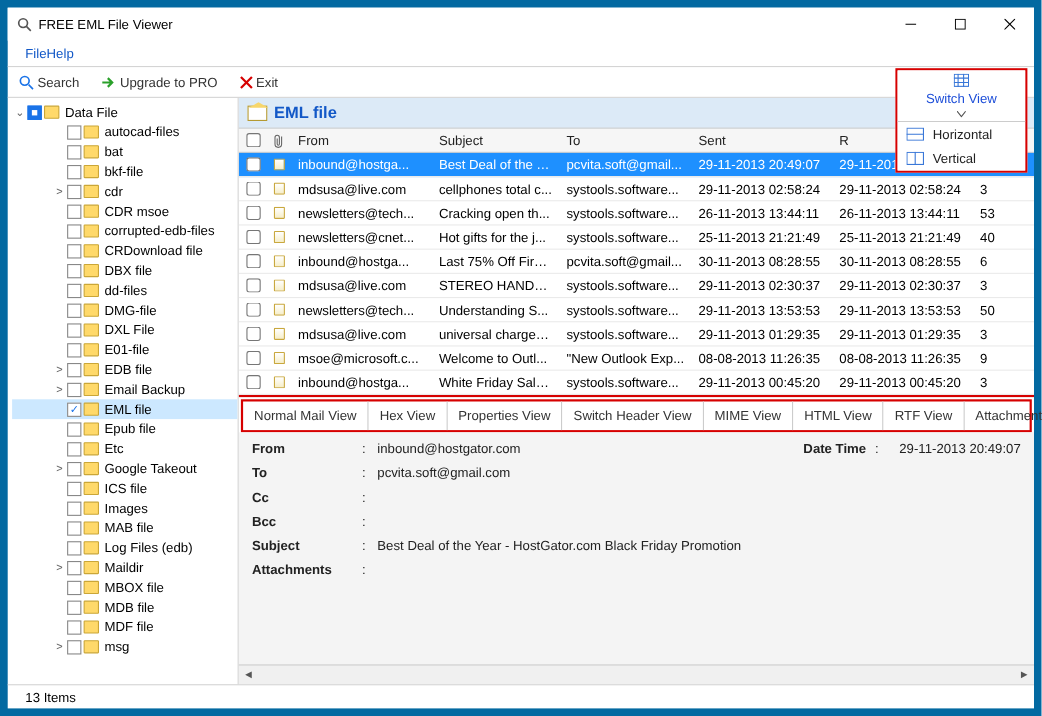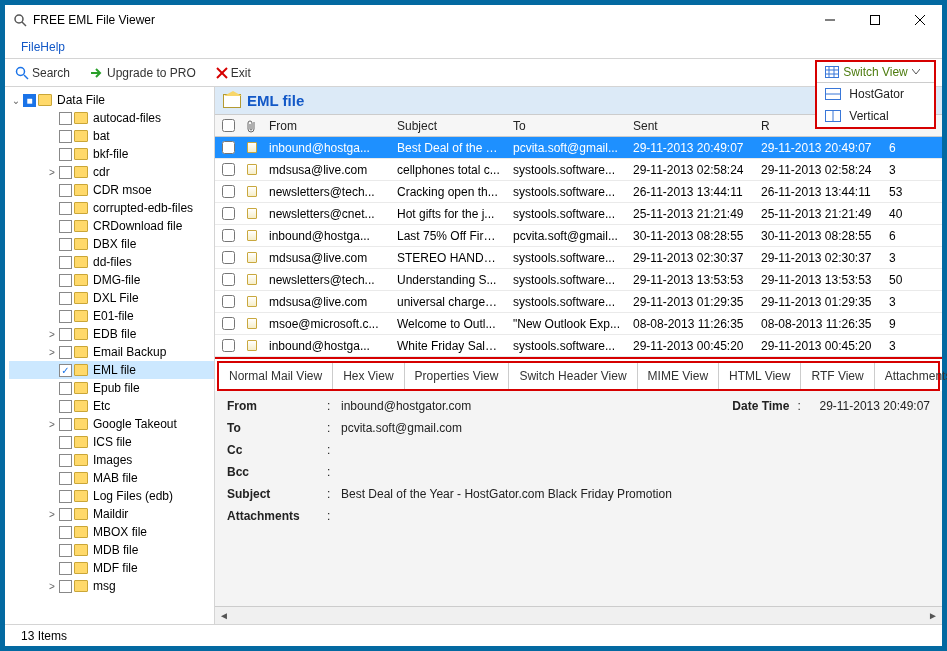--- a/index.html
+++ b/index.html
@@ -1,28 +1,28 @@
 <!DOCTYPE html>
 <html><head>
 <meta charset="utf-8">
 <style>
   * { box-sizing: border-box; font-family: "Segoe UI", Arial, sans-serif; }
   html, body { margin: 0; padding: 0; height: 100%; background: #fff; overflow: hidden; }
-  .window { width: 947px; height: 651px; border: 5px solid #0369a1; display: flex; flex-direction: column; position: relative; }
+  .window { width: 947px; height: 651px; border: 7px solid #0369a1; display: flex; flex-direction: column; position: relative; }
   .titlebar { height: 30px; display: flex; align-items: center; justify-content: space-between; padding: 0 0 0 8px; background: #fff; }
   .titlebar-left { display: flex; align-items: center; gap: 6px; }
   .title-text { font-size: 12px; }
   .win-controls { display: flex; }
   .win-btn { width: 45px; height: 30px; display: flex; align-items: center; justify-content: center; font-size: 13px; }
   .menubar { height: 24px; display: flex; align-items: center; padding: 0 16px; font-size: 12px; color: #1258c7; border-bottom: 1px solid #d4d4d4; }
   .toolbar { height: 28px; display: flex; align-items: center; gap: 12px; padding: 0 6px; font-size: 12px; border-bottom: 1px solid #d4d4d4; position: relative; }
   .tool { display: flex; align-items: center; gap: 3px; cursor: pointer; color: #333; padding: 2px 4px; }
   .tool .lbl { }
   .switch-wrap { position: absolute; right: 6px; top: 1px; border: 2px solid #d60000; padding: 0; z-index: 10; background: #fff; }
-  .switch-btn { display: flex; align-items: center; gap: 4px; padding: 3px 8px; color: #4d7c0f; border-bottom: 1px solid #ccc; background: #fff; }
+  .switch-btn { display: flex; align-items: center; gap: 4px; padding: 3px 8px; color: #1d4ed8; border-bottom: 1px solid #ccc; background: #fff; flex-direction: column; }
   .switch-menu { background: #fff; }
   .switch-item { display: flex; align-items: center; gap: 8px; padding: 4px 30px 4px 8px; color: #222; font-size: 12px; }
   .main { flex: 1; display: flex; min-height: 0; }
   .tree { width: 210px; border-right: 1px solid #d4d4d4; overflow: auto; font-size: 12px; padding: 4px 0 4px 4px; position: relative; }
   .tree-row { display: flex; align-items: center; height: 18px; white-space: nowrap; }
   .tree-row .tw { width: 14px; text-align: center; color: #666; font-size: 10px; }
   .tree-row .cb { width: 13px; height: 13px; border: 1px solid #888; margin-right: 2px; display: inline-flex; align-items: center; justify-content: center; font-size: 10px; background: #fff; }
   .tree-row.sel { background: #cce8ff; }
   .tree-row .folder { width: 14px; height: 12px; background: #ffd96a; border: 1px solid #caa637; border-radius: 1px; margin-right: 3px; flex-shrink: 0; }
   .tree-row .txt { padding-left: 2px; }
@@ -131,21 +131,21 @@
       <svg width="8" height="6" viewBox="0 0 8 6">
             <path d="M0 0 L4 5 L8 0" fill="none" stroke="#555"></path>
           </svg>
     </div>
     <div class="switch-menu">
       <div class="switch-item">
         <svg width="16" height="12" viewBox="0 0 16 12">
               <rect x="0.5" y="0.5" width="15" height="11" fill="#fff" stroke="#3977d8"></rect>
               <line x1="0" y1="6" x2="16" y2="6" stroke="#3977d8"></line>
             </svg>
-        <span>HostGator</span>
+        <span>Horizontal</span>
       </div>
       <div class="switch-item">
         <svg width="16" height="12" viewBox="0 0 16 12">
               <rect x="0.5" y="0.5" width="15" height="11" fill="#fff" stroke="#3977d8"></rect>
               <line x1="8" y1="0" x2="8" y2="12" stroke="#3977d8"></line>
             </svg>
         <span>Vertical</span>
       </div>
     </div>
   </div>

